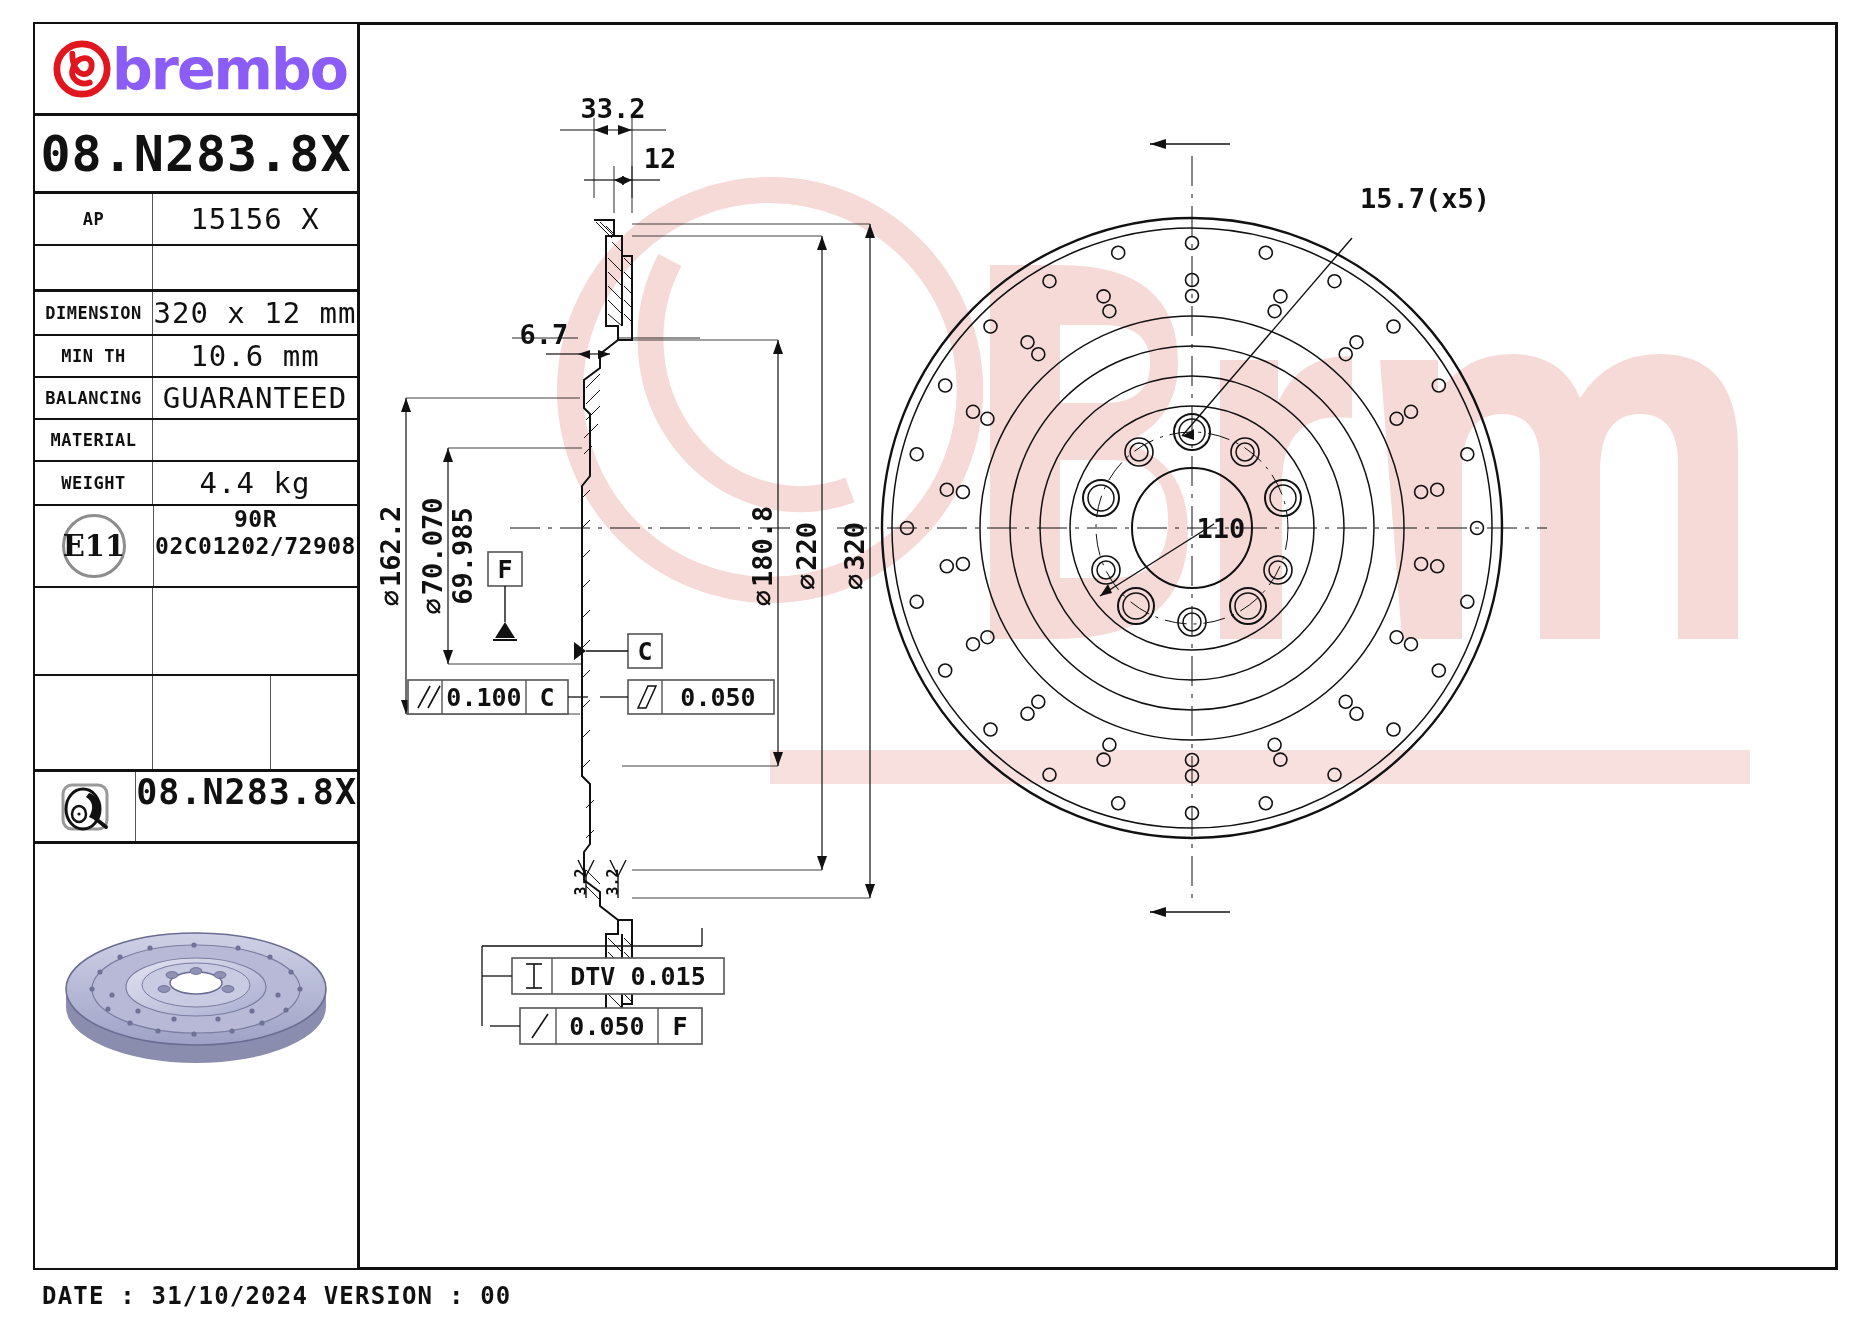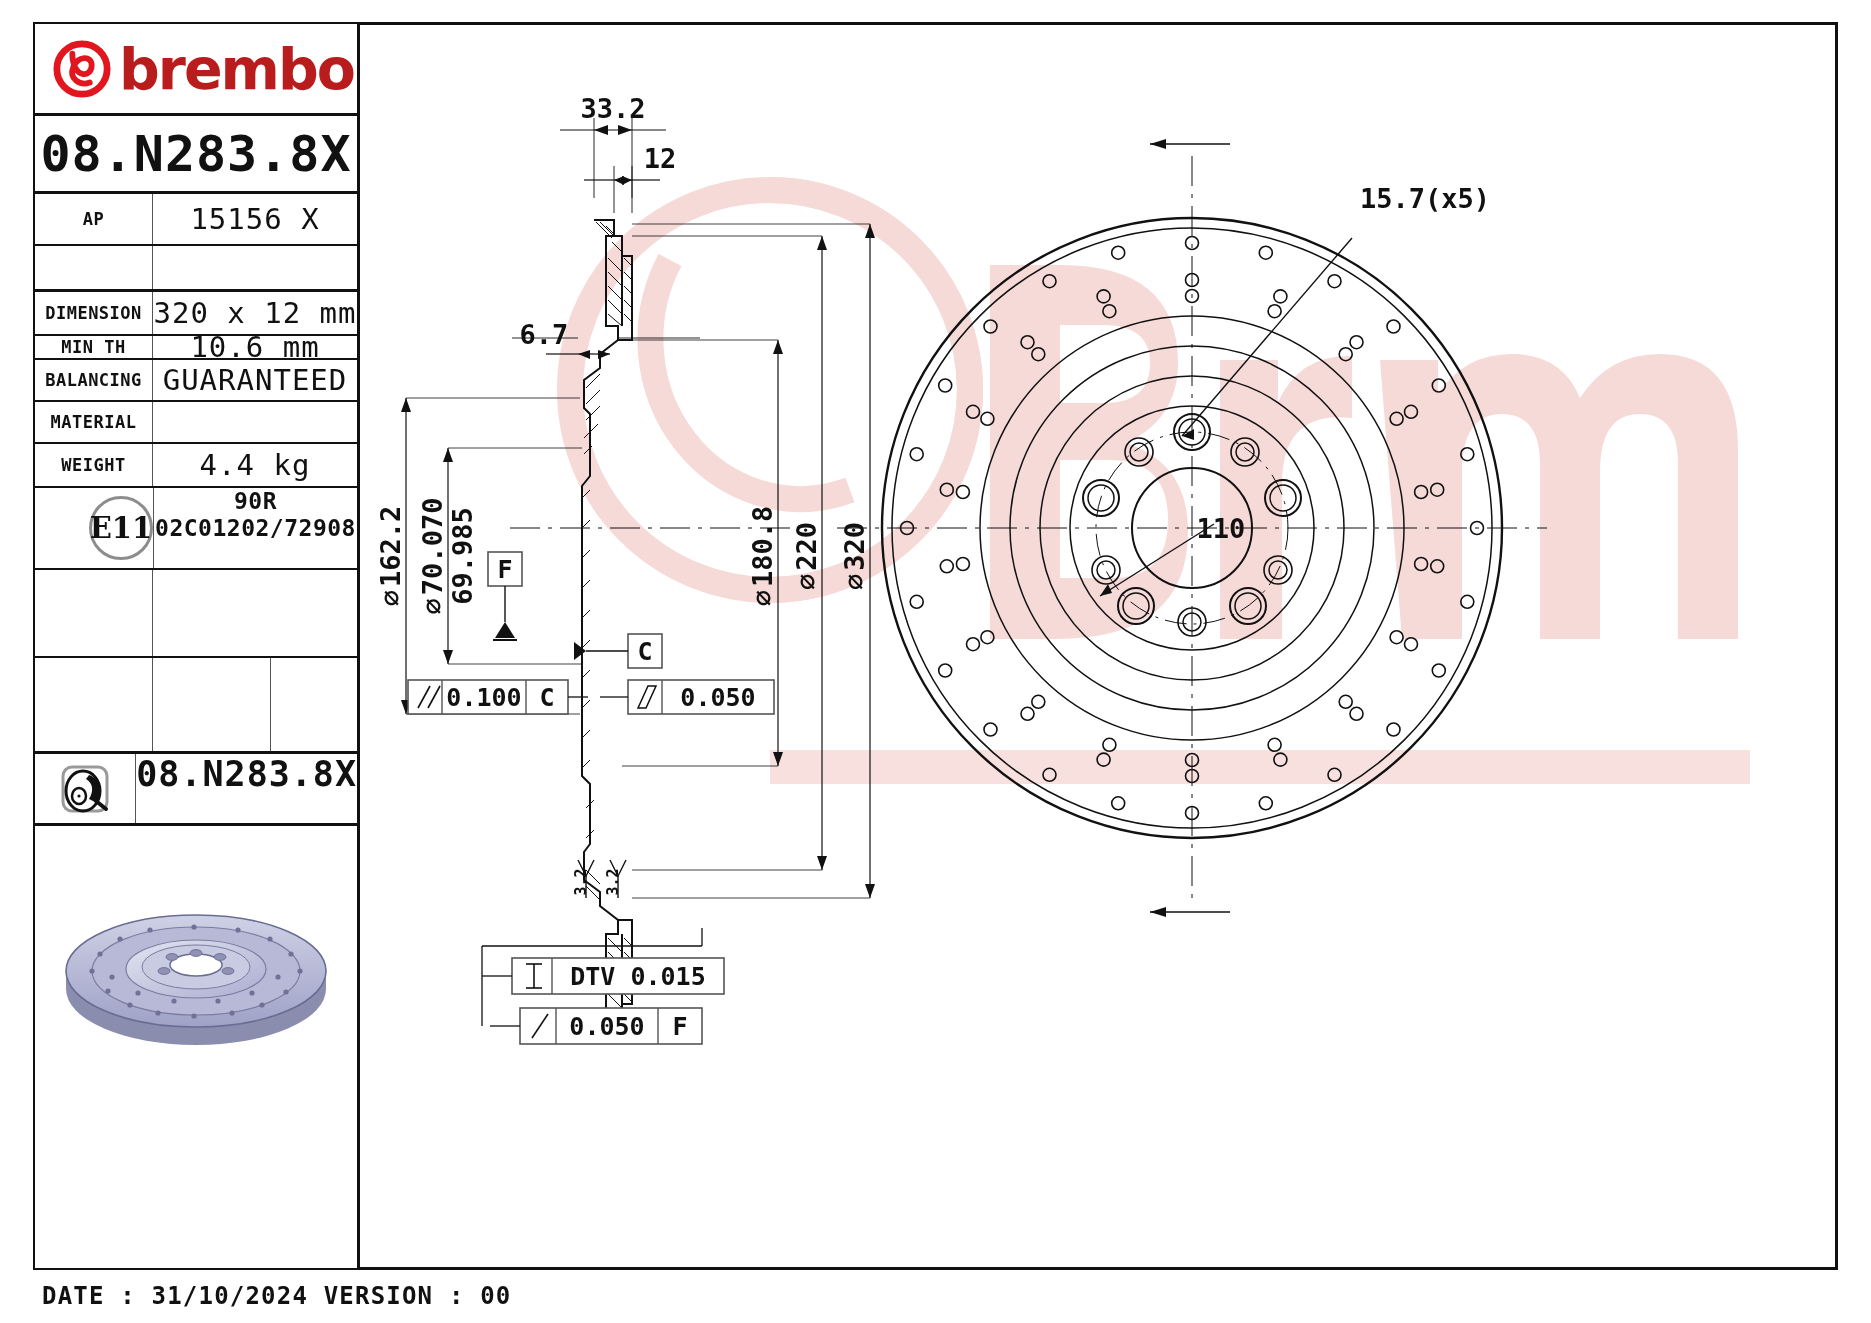--- a/index.html
+++ b/index.html
@@ -20,26 +20,26 @@
               border-right:3px solid #111;box-sizing:border-box;z-index:3;background:#fff;}
   .tb-row{border-bottom:2px solid #111;display:flex;box-sizing:border-box;}
   .tb-cell{display:flex;align-items:center;justify-content:center;box-sizing:border-box;}
   .tb-lbl{width:118px;border-right:1.5px solid #555;font-size:17px;font-weight:bold;letter-spacing:.5px;}
   .tb-val{flex:1;font-size:29px;font-weight:normal;letter-spacing:1px;}
 
   .logo-row{height:92px;align-items:center;justify-content:flex-start;padding-left:18px;
             border-bottom:3px solid #111;}
   .logo-mark{width:58px;height:58px;flex:0 0 58px;}
   .logo-text{font-family:"DejaVu Sans","Liberation Sans",sans-serif;
-             font-size:57px;font-weight:bold;color:#b91c1c;letter-spacing:-2px;margin-left:8px;}
+             font-size:57px;font-weight:bold;color:#8b5cf6;letter-spacing:-2px;margin-left:1px;}
 
   .pn-row{height:78px;align-items:center;justify-content:center;border-bottom:3px solid #111;}
   .pn-text{font-size:50px;font-weight:bold;letter-spacing:1px;}
   .e-row{height:82px;}
-  .e-badge{width:118px;border-right:1.5px solid #555;display:flex;align-items:center;justify-content:flex-end;}
+  .e-badge{width:118px;border-right:1.5px solid #555;display:flex;align-items:center;justify-content:center;}
   .e-circle{width:58px;height:58px;border:3px solid #8d8d8d;border-radius:50%;
             display:flex;align-items:center;justify-content:center;
             font-family:"DejaVu Serif","Liberation Serif",serif;font-size:29px;font-weight:bold;color:#111;}
   .e-val{flex:1;text-align:center;font-size:23px;font-weight:bold;line-height:1.18;letter-spacing:.5px;}
 
   .icon-row{height:72px;}
   .icon-cell{width:118px;border-right:1.5px solid #555;display:flex;align-items:center;justify-content:center;}
   .pn2{flex:1;text-align:center;font-size:35px;font-weight:bold;letter-spacing:1px;}
 
   .photo-row{height:286px;display:flex;align-items:center;justify-content:center;border-bottom:none;}
@@ -100,21 +100,21 @@
   <div class="tb-row" style="height:46px;border-bottom:3px solid #111">
     <div class="tb-cell tb-lbl"></div>
     <div class="tb-cell tb-val"></div>
   </div>
 
   <div class="tb-row" style="height:44px">
     <div class="tb-cell tb-lbl">DIMENSION</div>
     <div class="tb-cell tb-val">320 x 12 mm</div>
   </div>
 
-  <div class="tb-row" style="height:24px">
+  <div class="tb-row" style="height:42px">
     <div class="tb-cell tb-lbl">MIN TH</div>
     <div class="tb-cell tb-val">10.6 mm</div>
   </div>
 
   <div class="tb-row" style="height:42px">
     <div class="tb-cell tb-lbl">BALANCING</div>
     <div class="tb-cell tb-val">GUARANTEED</div>
   </div>
 
   <div class="tb-row" style="height:42px">

